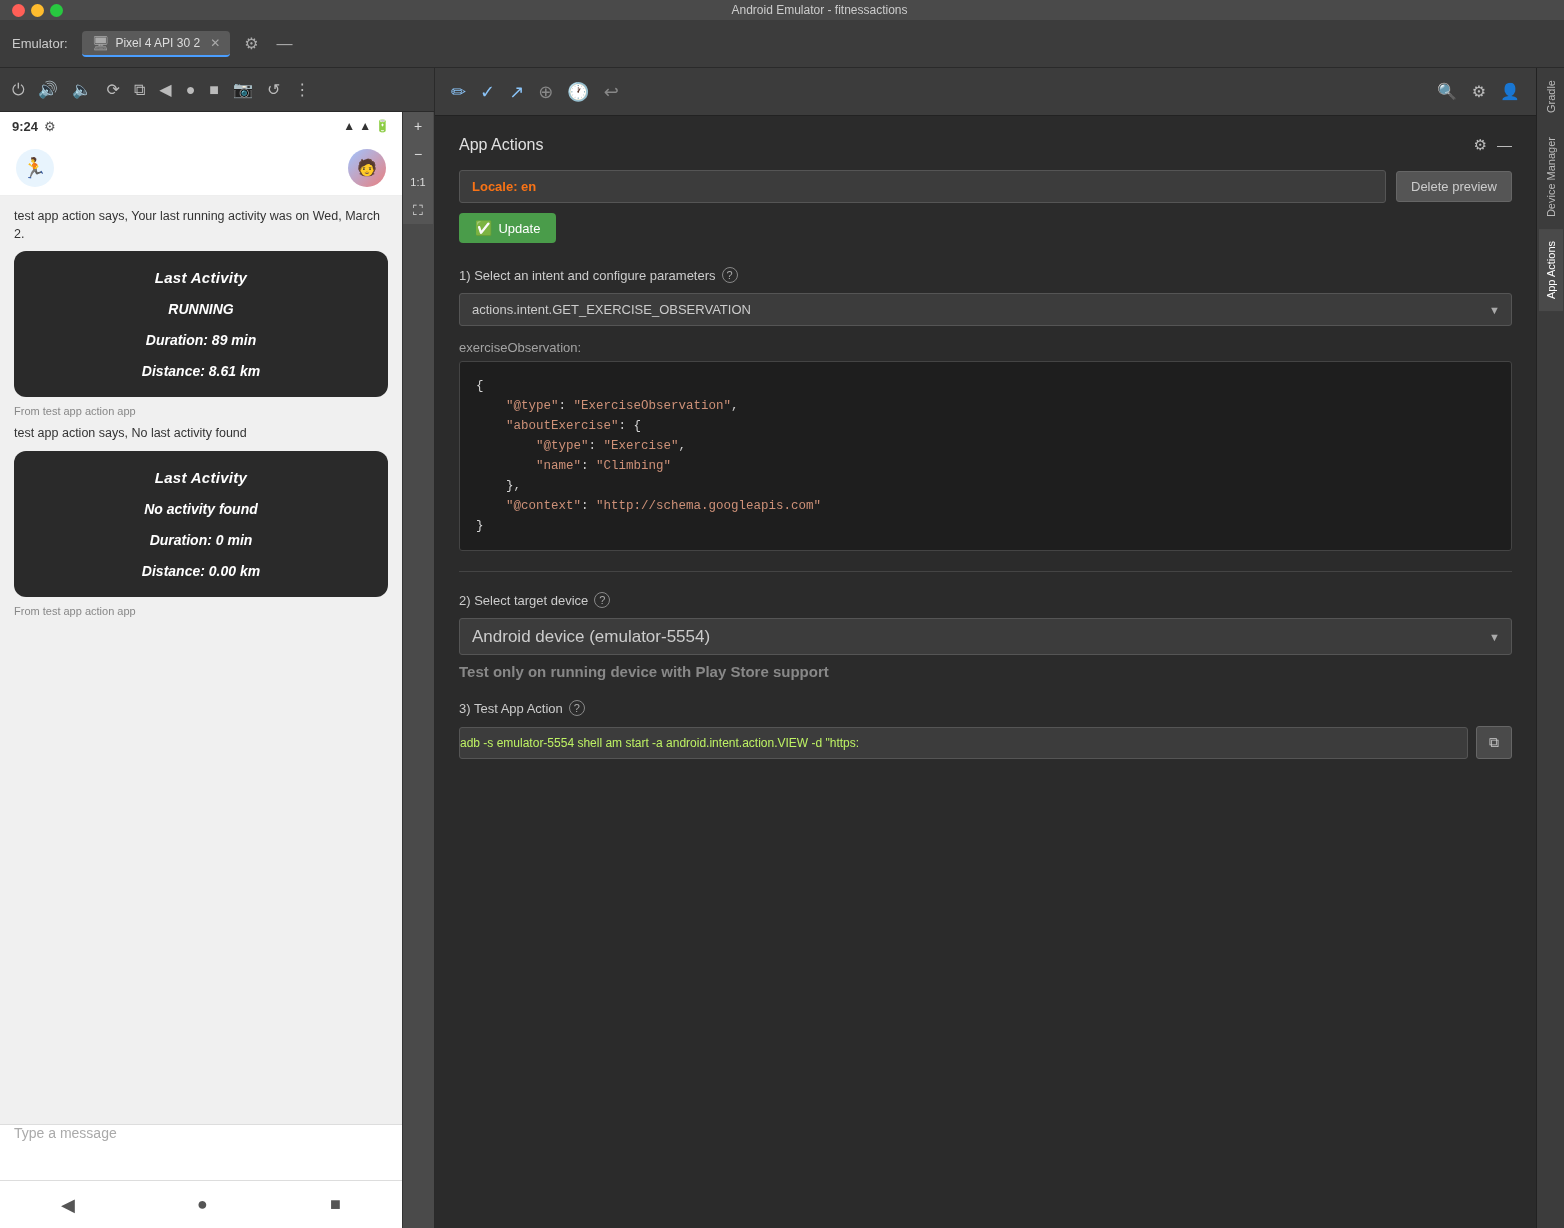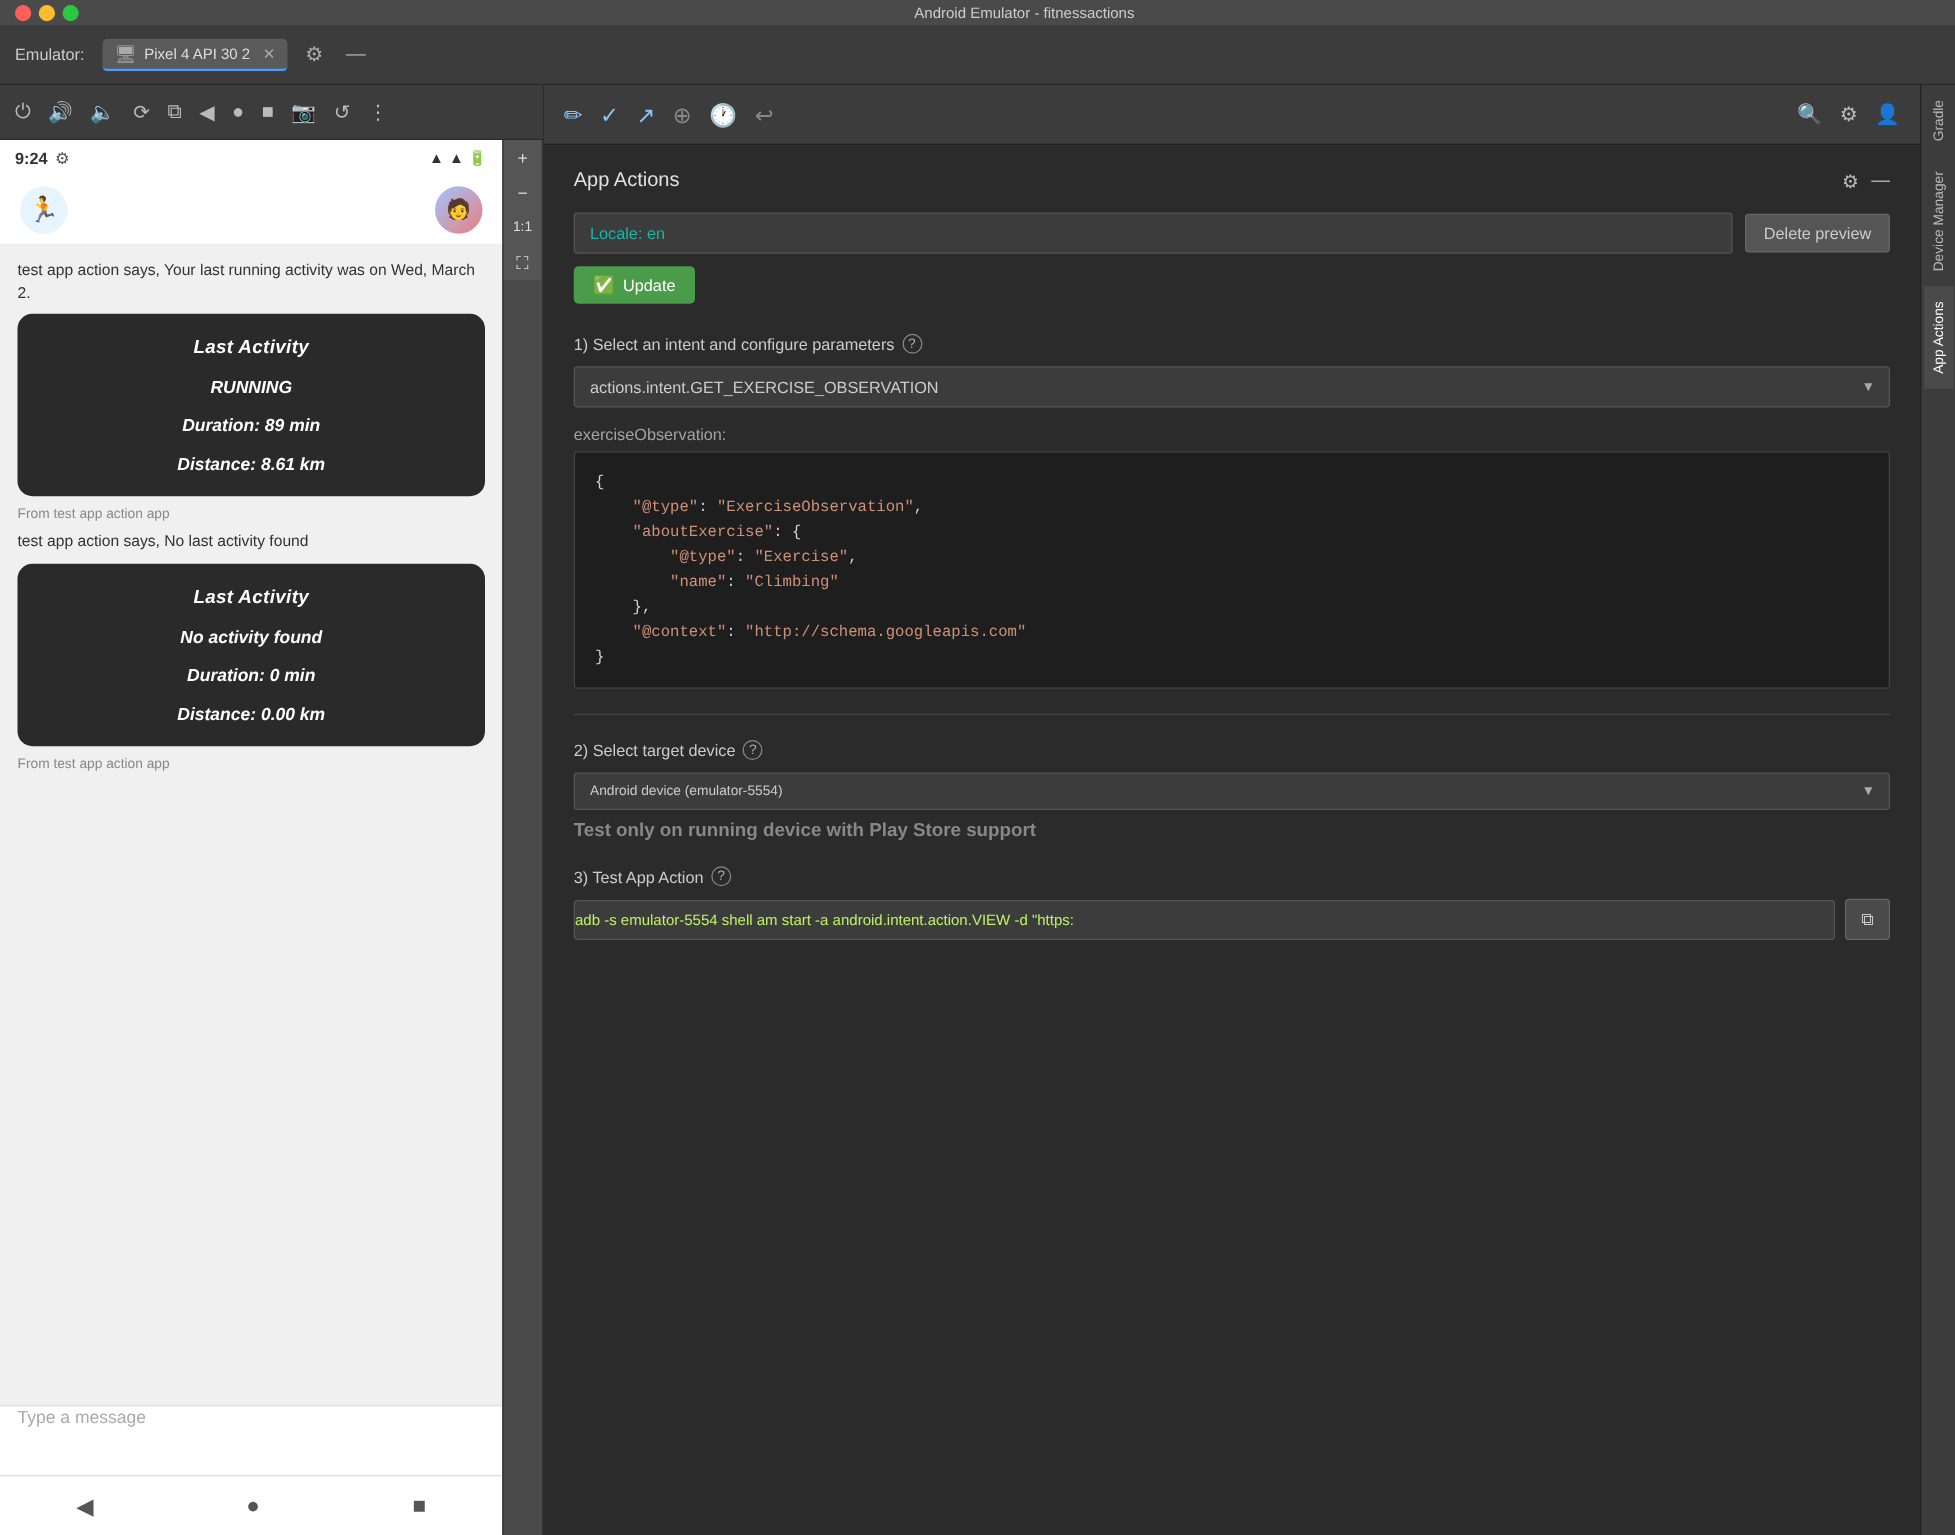--- a/index.html
+++ b/index.html
@@ -341,24 +341,25 @@
       display: flex;
       gap: 10px;
       margin-bottom: 10px;
       align-items: center;
     }
     .aa-input-flex {
       flex: 1;
       background: #3c3c3c;
       border: 1px solid #555;
       border-radius: 3px;
-      color: #14b8a6;
+      color: #f97316;
       font-size: 13px;
       padding: 8px 12px;
       outline: none;
+      font-weight: bold;
     }
     .aa-delete-btn {
       background: #555;
       border: 1px solid #666;
       border-radius: 3px;
       color: #ccc;
       font-size: 13px;
       padding: 7px 14px;
       cursor: pointer;
       white-space: nowrap;
@@ -468,21 +469,21 @@
       color: #aaa;
       font-size: 11px;
       pointer-events: none;
     }
     .device-select-wrapper select {
       width: 100%;
       background: #3c3c3c;
       border: 1px solid #555;
       border-radius: 3px;
       color: #ccc;
-      font-size: 11px;
+      font-size: 17px;
       padding: 8px 12px;
       outline: none;
       cursor: pointer;
       appearance: none;
       -webkit-appearance: none;
     }
 
     .device-hint {
       color: #888;
       font-size: 15px;

